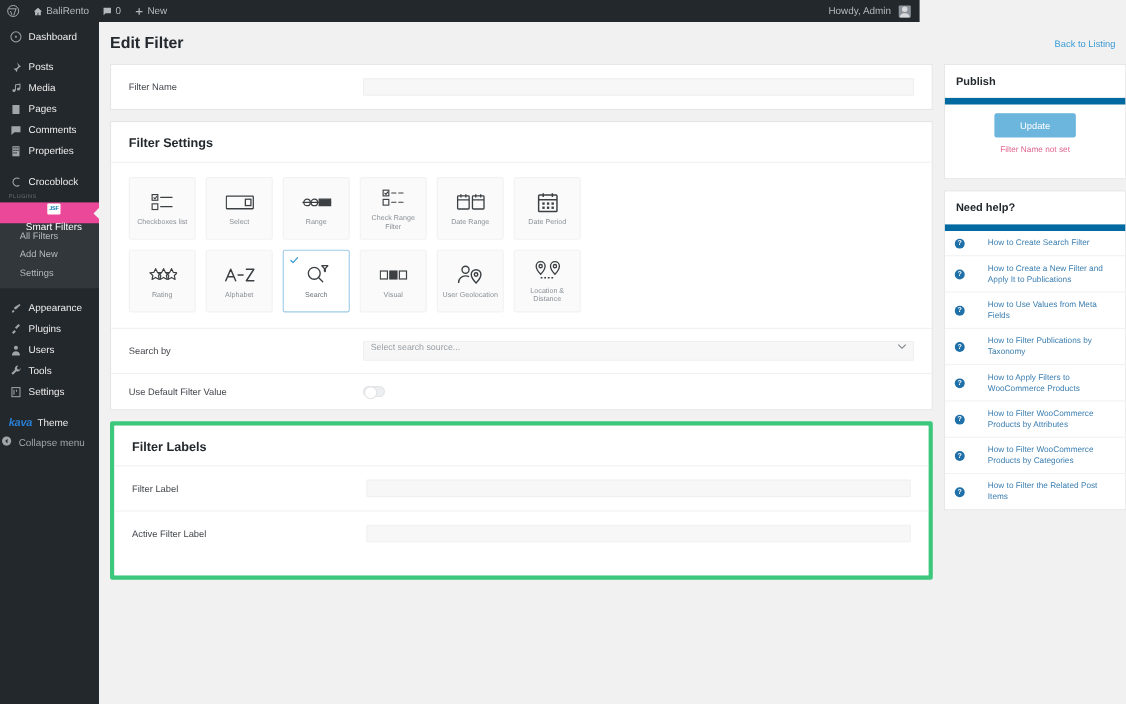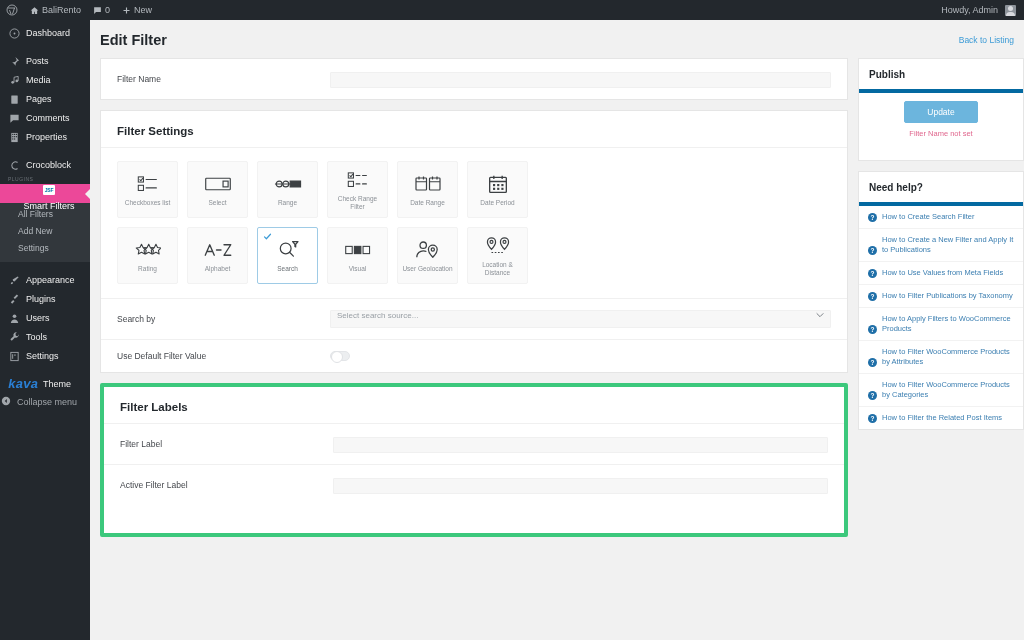--- a/index.html
+++ b/index.html
@@ -7,21 +7,21 @@
     width: 1024px; height: 640px;
     font-family: "Liberation Sans", sans-serif;
     background: #f1f1f1;
     overflow: hidden;
   }
   body { position: relative; }
 
   
   #adminbar {
     position: absolute; top: 0; left: 0;
-    width: 1024px; height: 20px;
+    width: 836px; height: 20px;
     background: #23282d; color: #b4b9be;
     display: flex; align-items: center;
     font-size: 9px;
     z-index: 40;
   }
   .ab-item {
     display: flex; align-items: center; gap: 3px;
     height: 20px; padding: 0 6px; color: #b4b9be;
   }
   .ab-item svg { display: block; }
@@ -79,21 +79,21 @@
   .submenu .sub-item {
     display: block; padding: 3px 0 3px 18px;
     color: #b4b9be; font-size: 8.5px; line-height: 11px;
   }
   .theme-row {
     display: flex; align-items: center; gap: 5px;
     padding-left: 8px; height: 18px; font-size: 9px; color: #eee;
   }
   .kava-logo {
     color: #2a7fd4; font-style: italic; font-weight: bold;
-    font-size: 13px; letter-spacing: -.3px; font-family: Liberation Mono, monospace;
+    font-size: 10px; letter-spacing: -.3px;
   }
   .collapse-row {
     display: flex; align-items: center; gap: 6px;
     padding-left: 1px; height: 18px; color: #a0a5aa; font-size: 9px;
   }
   .sf-ico-box {
     width: 12px; height: 10px; background: #fff; color: #0073aa;
     border-radius: 1px; font-size: 5px; font-weight: bold;
     display: flex; align-items: center; justify-content: center;
     letter-spacing: -.3px;
@@ -188,37 +188,37 @@
     position: absolute; left: 5px; top: 4px;
     color: #3c9bd6; font-size: 8px; line-height: 1;
   }
 
   
   #labels-wrap {
     border: 4px solid #3cc87c; border-radius: 2px;
     background: #f1f1f1; padding: 0;
   }
   #labels-wrap .panel { margin-bottom: 0; border: none; }
-  #labels-wrap .panel-inner { background: #fff; padding-bottom: 28px; }
+  #labels-wrap .panel-inner { background: #fff; padding-bottom: 18px; }
 
   
   .side-panel { background: #fff; border: 1px solid #e5e5e5; margin-bottom: 10px; }
   .side-title {
     font-size: 10px; font-weight: bold; color: #23282d;
-    padding: 10px 10px 9px 10px; border-bottom: 4px solid #0369a1;
+    padding: 10px 10px 9px 10px; border-bottom: 6px solid #0369a1;
   }
   .publish-body { padding: 8px 10px 22px 10px; text-align: center; }
   .update-btn {
     display: inline-block; background: #6cb5dd; color: #fff;
     font-size: 8.5px; padding: 5px 22px; border-radius: 2px;
     border: 1px solid #6cb5dd;
   }
   .publish-note { font-size: 7.5px; color: #e0678e; margin-top: 6px; }
   .help-item {
-    display: flex; gap: 5px; align-items: flex-end;
+    display: flex; gap: 21px; align-items: center;
     padding: 6px 9px; border-bottom: 1px solid #f2f2f2;
   }
   .help-item:last-child { border-bottom: none; }
   .help-q {
     flex: 0 0 9px; width: 9px; height: 9px; border-radius: 50%;
     background: #1f6fa8; color: #fff; font-size: 6.5px; font-weight: bold;
     display: flex; align-items: center; justify-content: center;
     margin-top: 1px;
   }
   .help-text { font-size: 7.5px; color: #3c7fb1; line-height: 10px; }

